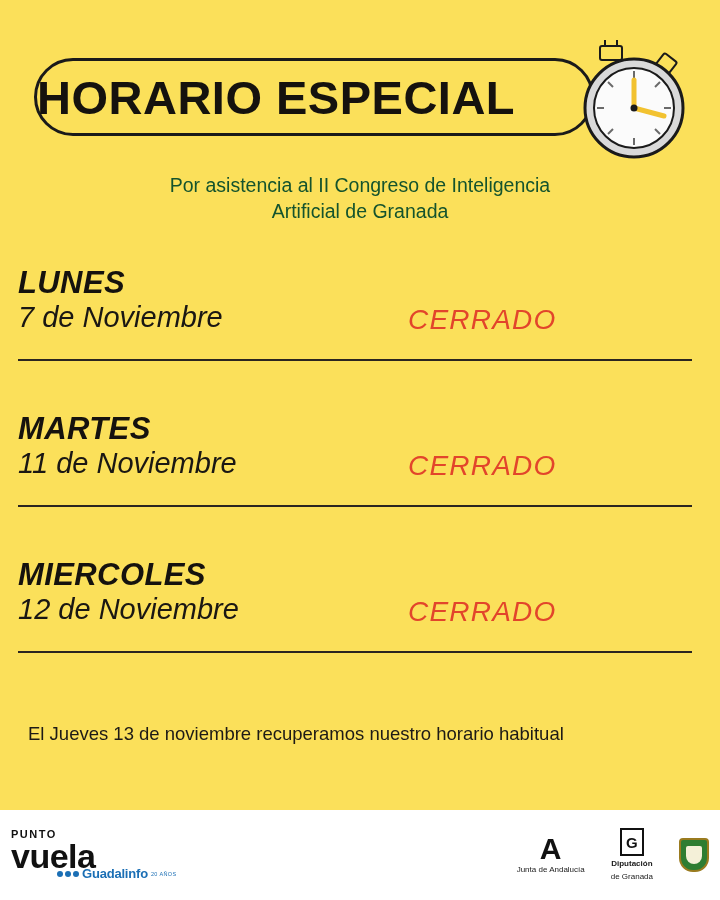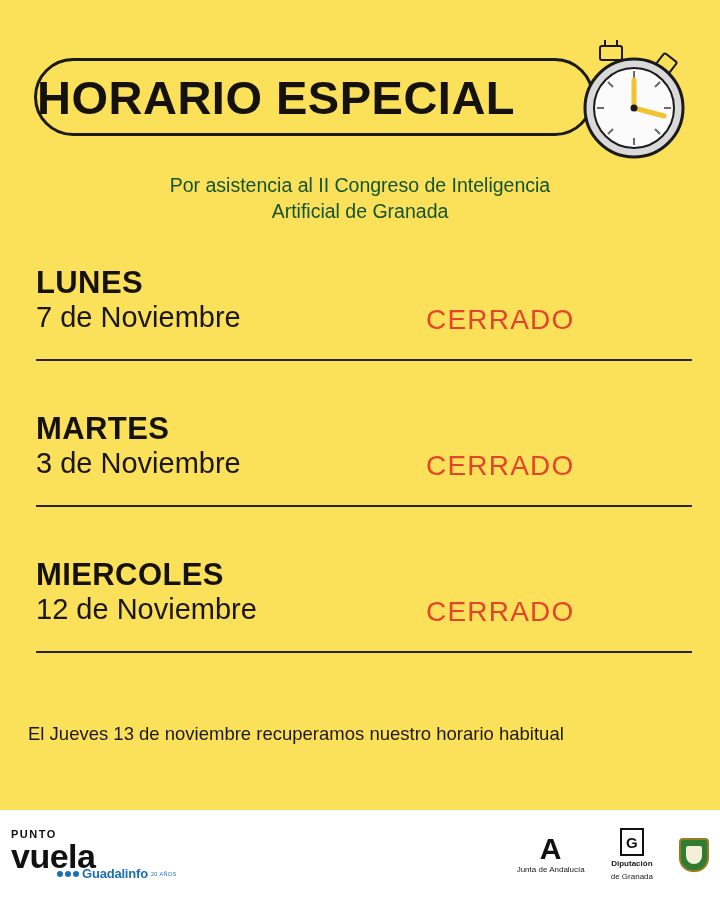--- a/index.html
+++ b/index.html
@@ -60,22 +60,23 @@
     flex: none;
   }
   
   .schedule {
     margin-top: 36px;
     padding: 0 0 0 0;
     flex: none;
   }
   .row {
     position: relative;
-    padding: 0 28px 0 36px;
+    padding: 0 28px 0 18px;
     height: 140px;
+    font-style: italic;
   }
   .row .day {
     font-size: 31px;
     font-weight: bold;
     letter-spacing: 0.4px;
     color: #15120e;
     line-height: 1.05;
     margin-top: 6px;
   }
   .row .line2 {
@@ -218,21 +219,21 @@
       <div class="line2">
         <div class="date">7 de Noviembre</div>
         <div class="status">CERRADO</div>
       </div>
       <div class="divider"></div>
     </div>
 
     <div class="row">
       <div class="day">MARTES</div>
       <div class="line2">
-        <div class="date">3 de Noviembre</div>
+        <div class="date">11 de Noviembre</div>
         <div class="status">CERRADO</div>
       </div>
       <div class="divider"></div>
     </div>
 
     <div class="row">
       <div class="day">MIERCOLES</div>
       <div class="line2">
         <div class="date">12 de Noviembre</div>
         <div class="status">CERRADO</div>

